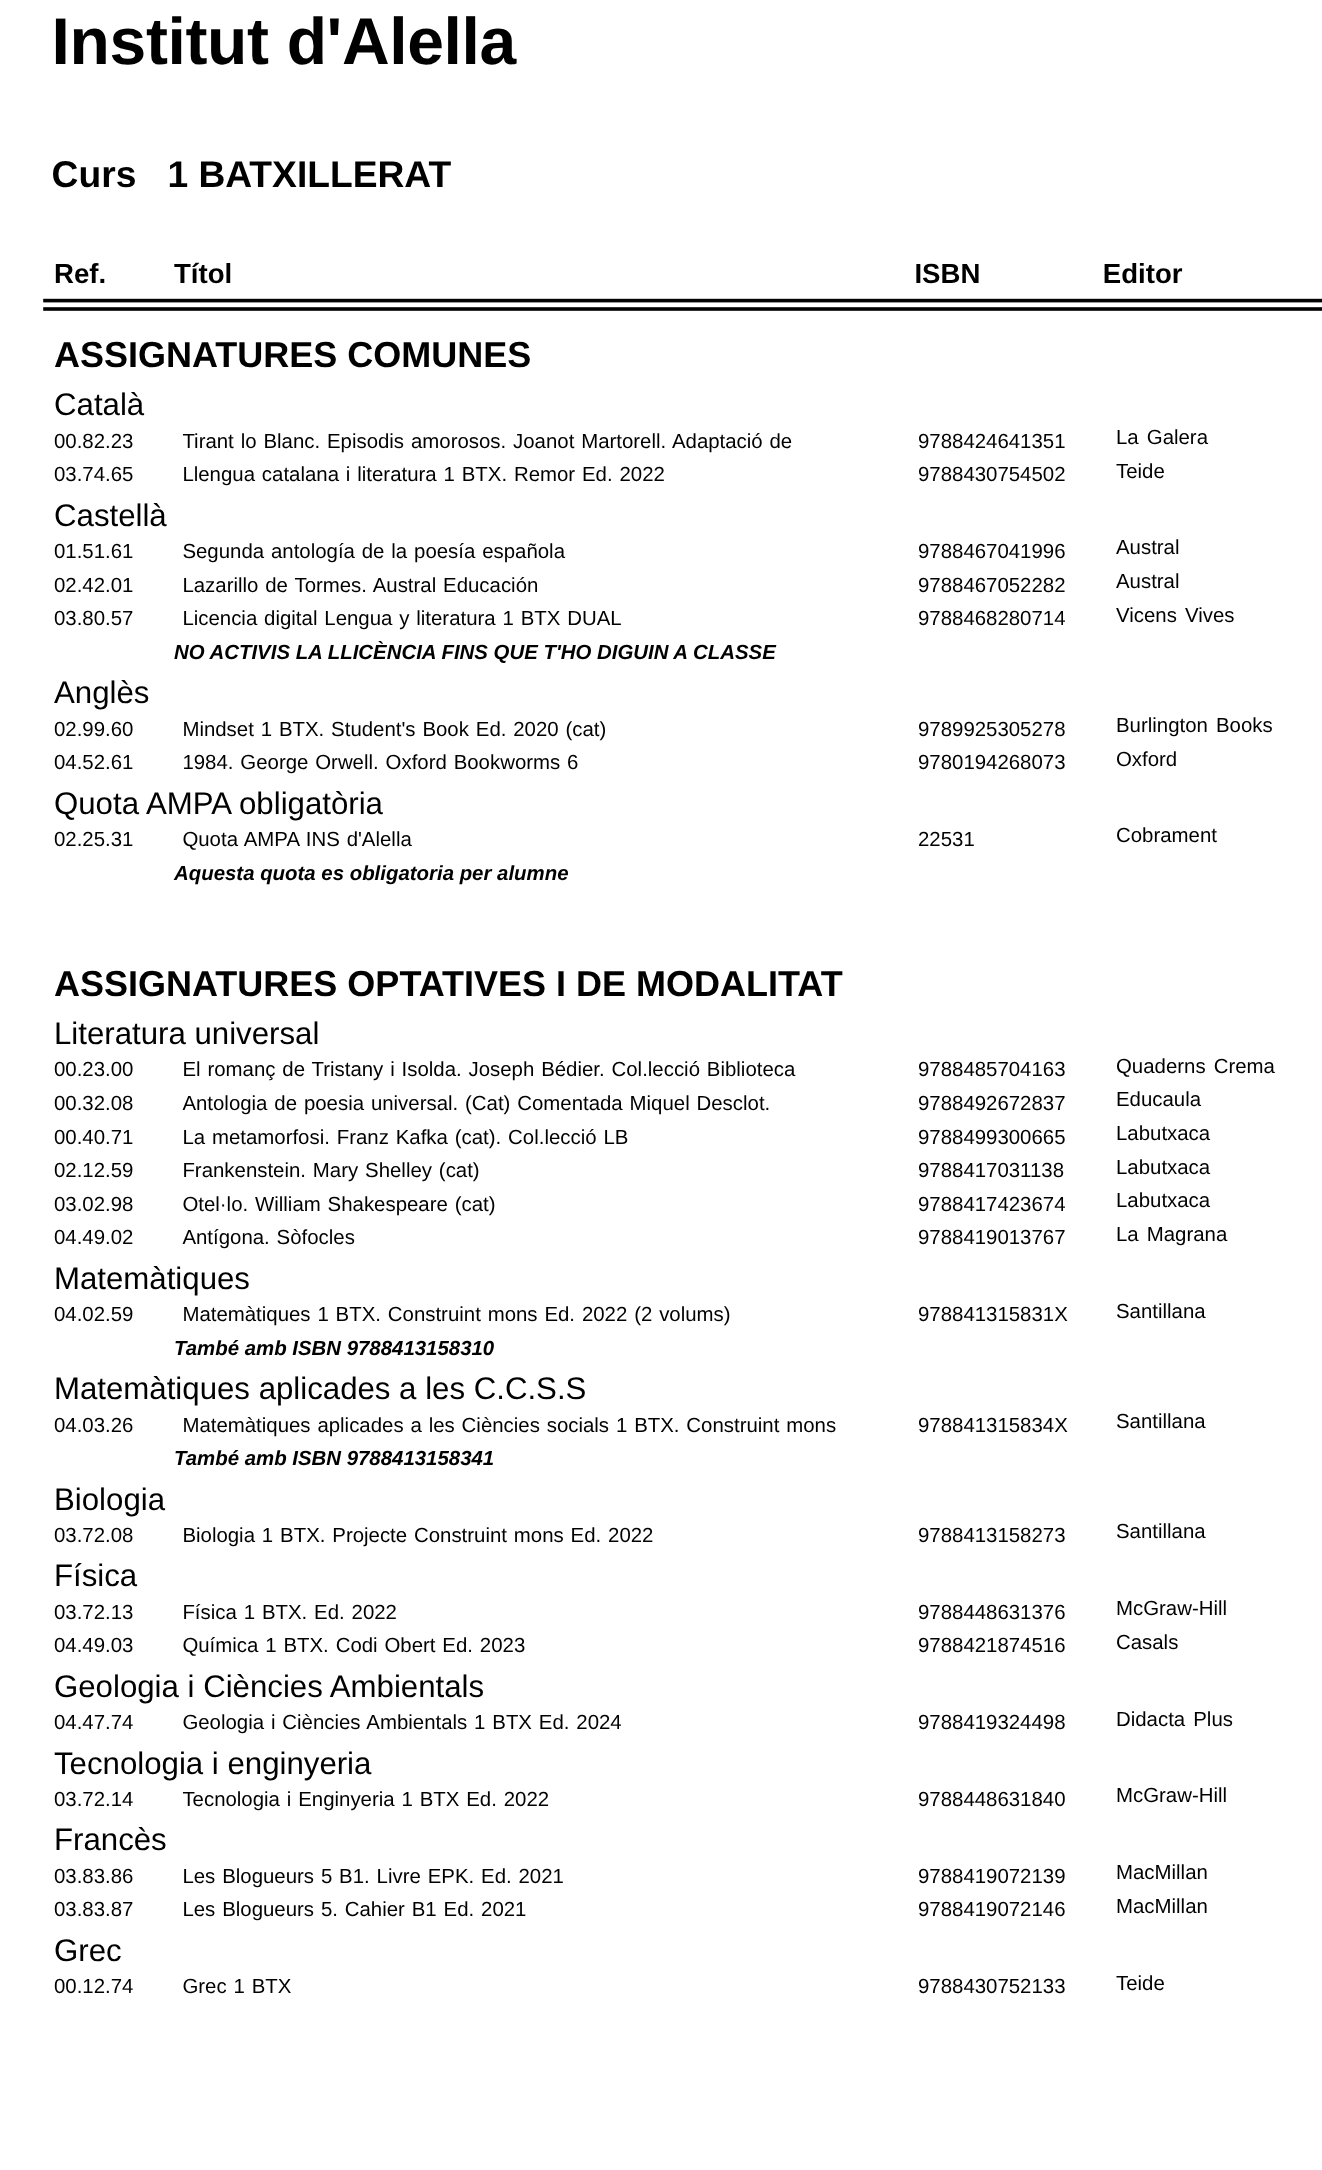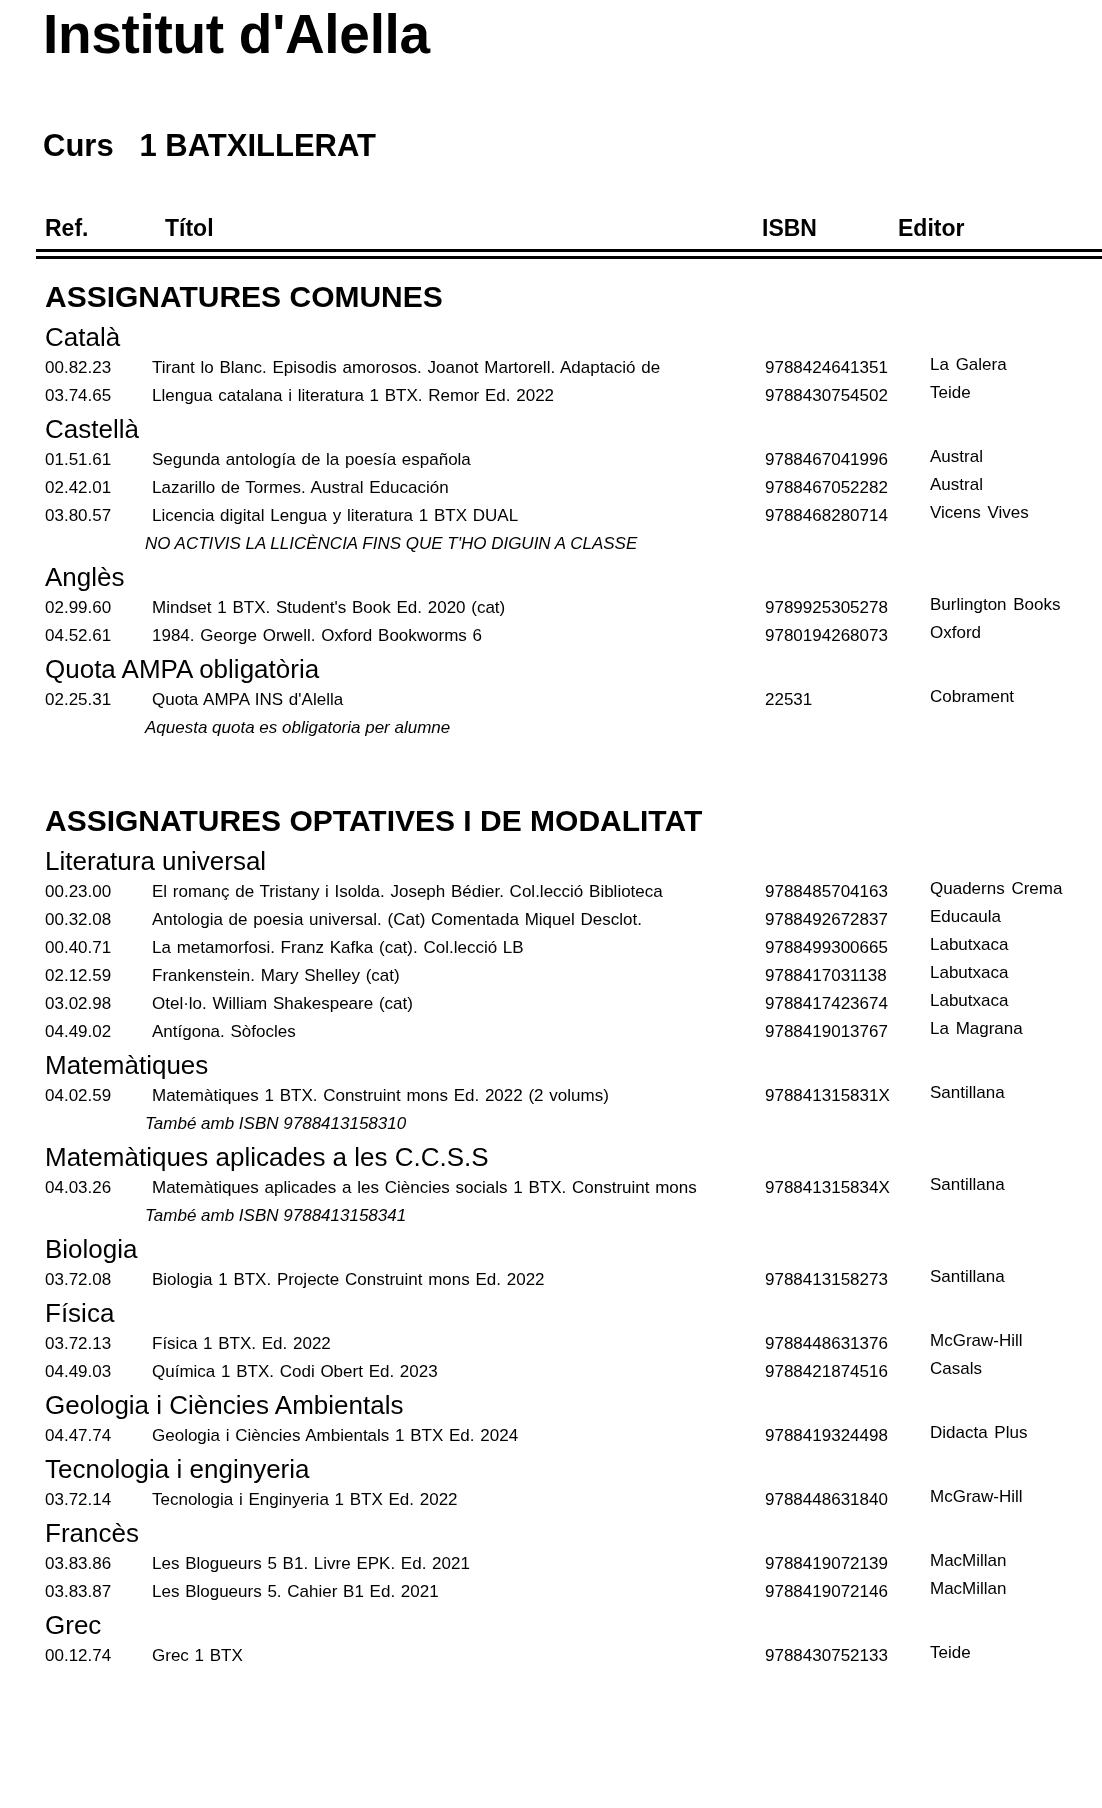--- a/index.html
+++ b/index.html
@@ -14,32 +14,32 @@
   .section-gap { height: 63px; }
   .subject { position: relative; height: 38px; font-size: 26px; font-weight: normal; padding-left: 45px; line-height: 26px; margin-top: -5px; }
   .subject.after-item { margin-top: -2px; }
   .item { position: relative; height: 28px; font-size: 17px; line-height: 17px; white-space: nowrap; text-align: right; }
   .item span { position: absolute; top: -3px; }
   .item .ref { left: 45px; }
   .item .tit { left: 152px; word-spacing: 1px; }
   .item .isbn { left: 765px; }
   .item .ed { left: 930px; top: -6px; word-spacing: 2px; }
   .note { position: relative; height: 28px; font-size: 17px; line-height: 17px; font-style: italic; padding-left: 145px; white-space: nowrap; }
-  .note span { position: relative; top: -3px; }
+  .note span { position: relative; top: -3px; font-weight: bold; }
 </style>
 </head>
 <body>
 
 <h1 class="title">Institut d'Alella</h1>
 <h2 class="course"><span>Curs</span>   <span>1 BATXILLERAT</span></h2>
 
 <div class="colhead" style="left:45px">Ref.</div>
-<div class="colhead" style="left:165px">Títol</div>
+<div class="colhead" style="left:145px">Títol</div>
 <div class="colhead" style="left:762px">ISBN</div>
-<div class="colhead" style="left:898px">Editor</div>
+<div class="colhead" style="left:919px">Editor</div>
 <div class="rule" style="top:249px"></div>
 <div class="rule" style="top:256px"></div>
 
 <div id="content">
     <div class="section">ASSIGNATURES COMUNES</div>
     <div class="subject">Català</div>
     <div class="item">
       <span class="ref">00.82.23</span>
       <span class="tit">Tirant lo Blanc. Episodis amorosos. Joanot Martorell. Adaptació de</span>
       <span class="isbn">9788424641351</span>

